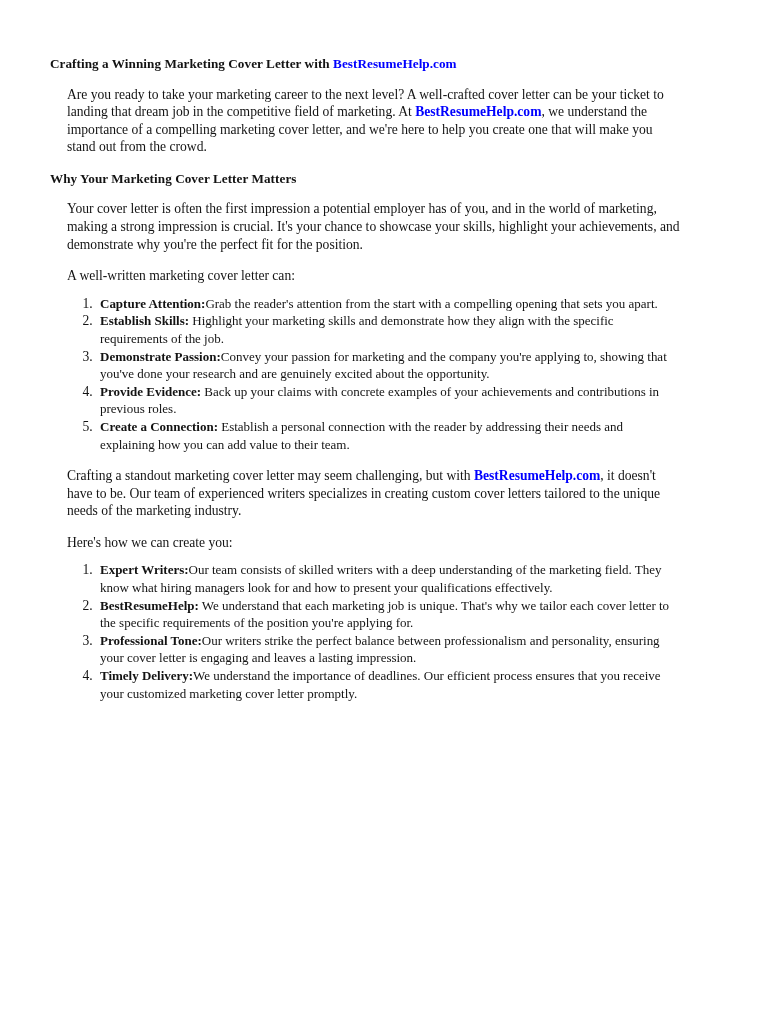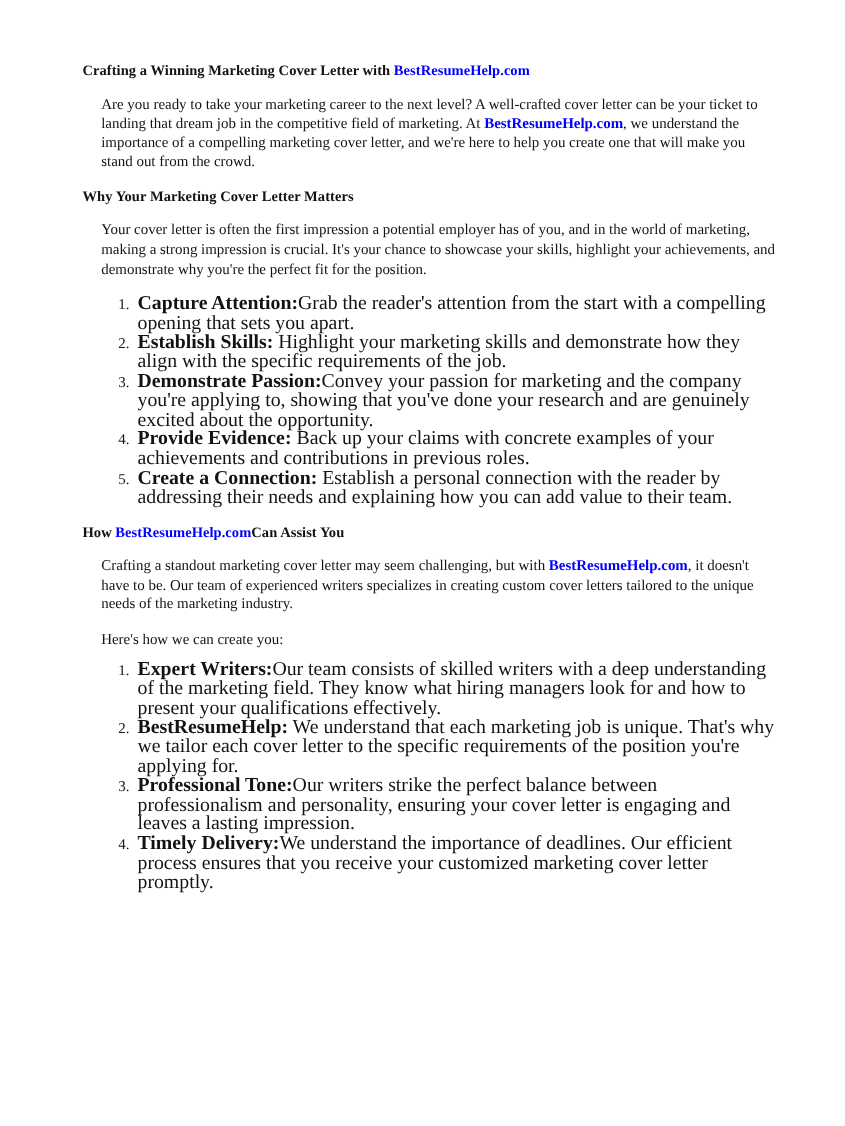--- a/index.html
+++ b/index.html
@@ -15,21 +15,21 @@
     font-family: "Liberation Serif", "DejaVu Serif", serif;
     color: #131313;
     -webkit-font-smoothing: antialiased;
   }
   .page {
     position: relative;
     width: 768px;
     height: 1024px;
     background: #ffffff;
     box-sizing: border-box;
-    padding: 55px 48px 0 75px;
+    padding: 55px 48px 0 50px;
   }
   .content {
     width: 630px;
   }
 
   h2.doc-heading {
     font-family: "Liberation Serif", "DejaVu Serif", serif;
     font-size: 13.2px;
     font-weight: bold;
     line-height: 17.5px;
@@ -54,21 +54,21 @@
     margin-bottom: 10px;
   }
 
   ol.doc-list {
     margin: 0 0 14px 0;
     padding: 0 0 0 46px;
     list-style-position: outside;
     list-style-type: decimal;
   }
   ol.doc-list > li {
-    font-size: 18px;
+    font-size: 13px;
     line-height: 17.6px;
     margin: 0;
     padding: 0 0 0 4px;
     letter-spacing: -0.01px;
   }
   ol.doc-list > li::marker {
     font-size: 13.6px;
   }
 
   .bold-lead {
@@ -91,42 +91,40 @@
     </h2>
 
     <p class="doc-para">
       <span>Are you ready to take your marketing career to the next level? A well-crafted cover letter can be your ticket to landing that dream job in the competitive field of marketing. At </span><a class="brand-link" href="#">BestResumeHelp.com</a><span>, we understand the importance of a compelling marketing cover letter, and we're here to help you create one that will make you stand out from the crowd.</span>
     </p>
 
     <h2 class="doc-heading sub">Why Your Marketing Cover Letter Matters</h2>
 
     <p class="doc-para">Your cover letter is often the first impression a potential employer has of you, and in the world of marketing, making a strong impression is crucial. It's your chance to showcase your skills, highlight your achievements, and demonstrate why you're the perfect fit for the position.</p>
 
+    <p class="doc-para lead-in">A well-written marketing cover letter can:</p>
 
     <ol class="doc-list">
       <li>
         <span class="bold-lead">Capture Attention:</span><span>Grab the reader's attention from the start with a compelling opening that sets you apart.</span>
       </li>
       <li>
         <span class="bold-lead">Establish Skills:</span> <span>Highlight your marketing skills and demonstrate how they align with the specific requirements of the job.</span>
       </li>
       <li>
         <span class="bold-lead">Demonstrate Passion:</span><span>Convey your passion for marketing and the company you're applying to, showing that you've done your research and are genuinely excited about the opportunity.</span>
       </li>
       <li>
         <span class="bold-lead">Provide Evidence:</span> <span>Back up your claims with concrete examples of your achievements and contributions in previous roles.</span>
       </li>
       <li>
         <span class="bold-lead">Create a Connection:</span> <span>Establish a personal connection with the reader by addressing their needs and explaining how you can add value to their team.</span>
       </li>
     </ol>
 
-    <h2 class="doc-heading sub">
-      <span>How </span><a class="brand-link" href="#">BestResumeHelp.com</a><span>Can Assist You</span>
-    </h2>
 
     <p class="doc-para">
       <span>Crafting a standout marketing cover letter may seem challenging, but with </span><a class="brand-link" href="#">BestResumeHelp.com</a><span>, it doesn't have to be. Our team of experienced writers specializes in creating custom cover letters tailored to the unique needs of the marketing industry.</span>
     </p>
 
     <p class="doc-para lead-in">Here's how we can create you:</p>
 
     <ol class="doc-list">
       <li>
         <span class="bold-lead">Expert Writers:</span><span>Our team consists of skilled writers with a deep understanding of the marketing field. They know what hiring managers look for and how to present your qualifications effectively.</span>

